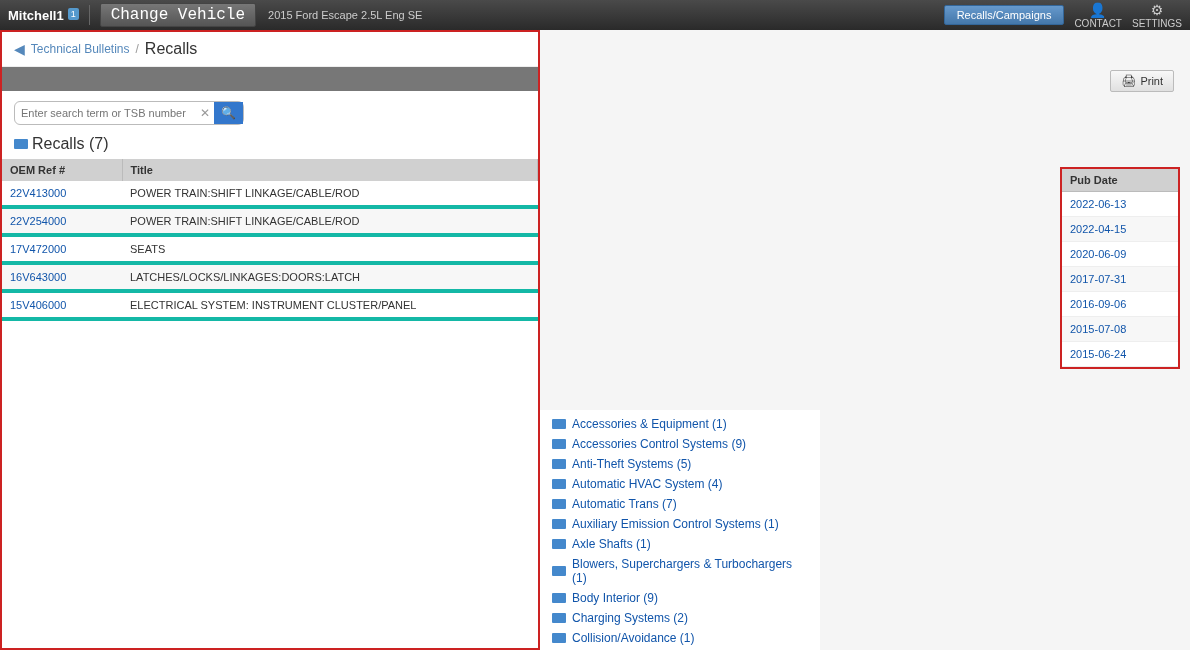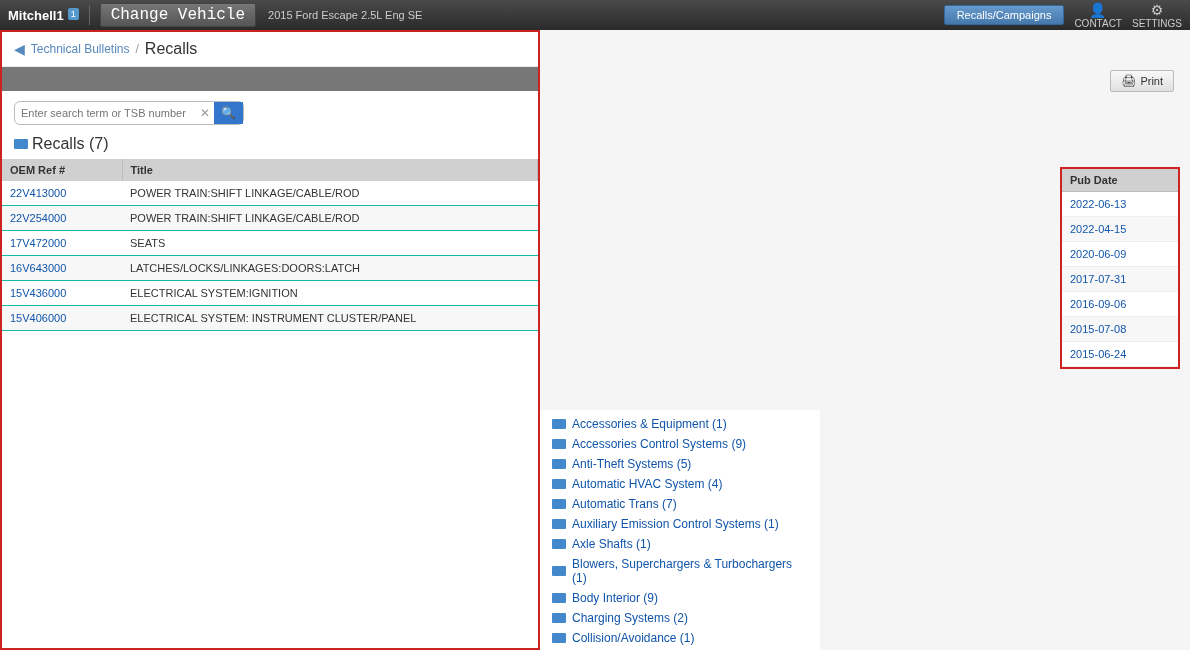--- a/index.html
+++ b/index.html
@@ -188,21 +188,21 @@
       background: #d0d0d0;
     }
     .recalls-table thead th {
       text-align: left;
       padding: 5px 8px;
       font-weight: bold;
       color: #333;
       border-right: 1px solid #bbb;
     }
     .recalls-table tbody tr {
-      border-bottom: 1px solid #14b8a6;
+      border-bottom: 4px solid #14b8a6;
     }
     .recalls-table tbody tr:nth-child(even) {
       background: #f7f7f7;
     }
     .recalls-table tbody tr:nth-child(odd) {
       background: #fff;
     }
     .recalls-table tbody td {
       padding: 6px 8px;
       color: #1155aa;
@@ -367,24 +367,20 @@
     </tr>
             <tr>
       <td>17V472000</td>
       <td>SEATS</td>
     </tr>
             <tr>
       <td>16V643000</td>
       <td>LATCHES/LOCKS/LINKAGES:DOORS:LATCH</td>
     </tr>
             <tr>
-      <td>15V436000</td>
-      <td>ELECTRICAL SYSTEM:IGNITION</td>
-    </tr>
-            <tr>
       <td>15V406000</td>
       <td>ELECTRICAL SYSTEM: INSTRUMENT CLUSTER/PANEL</td>
     </tr>
           </tbody>
       </table>
     </div>
   </div>
 
   <div class="right-panel">
 

